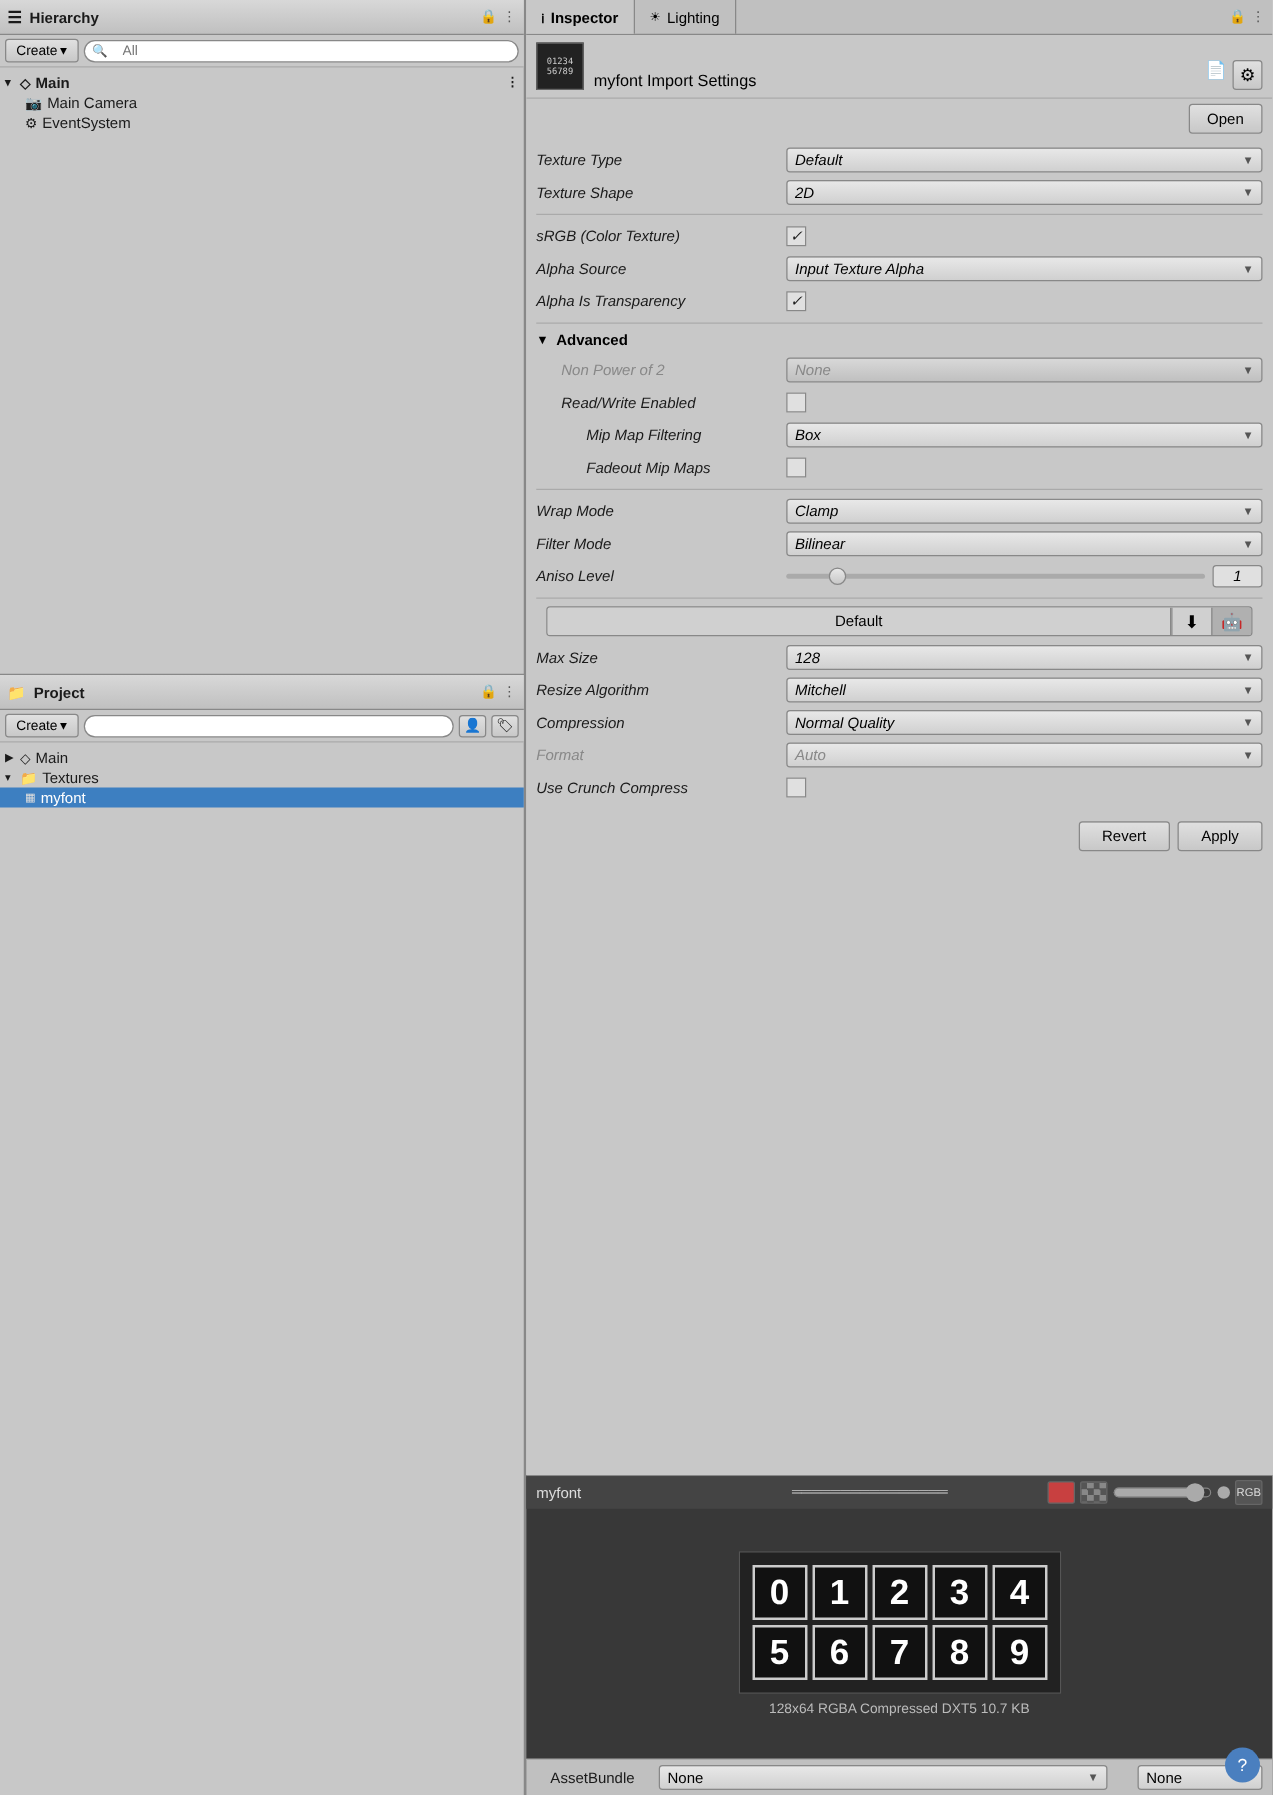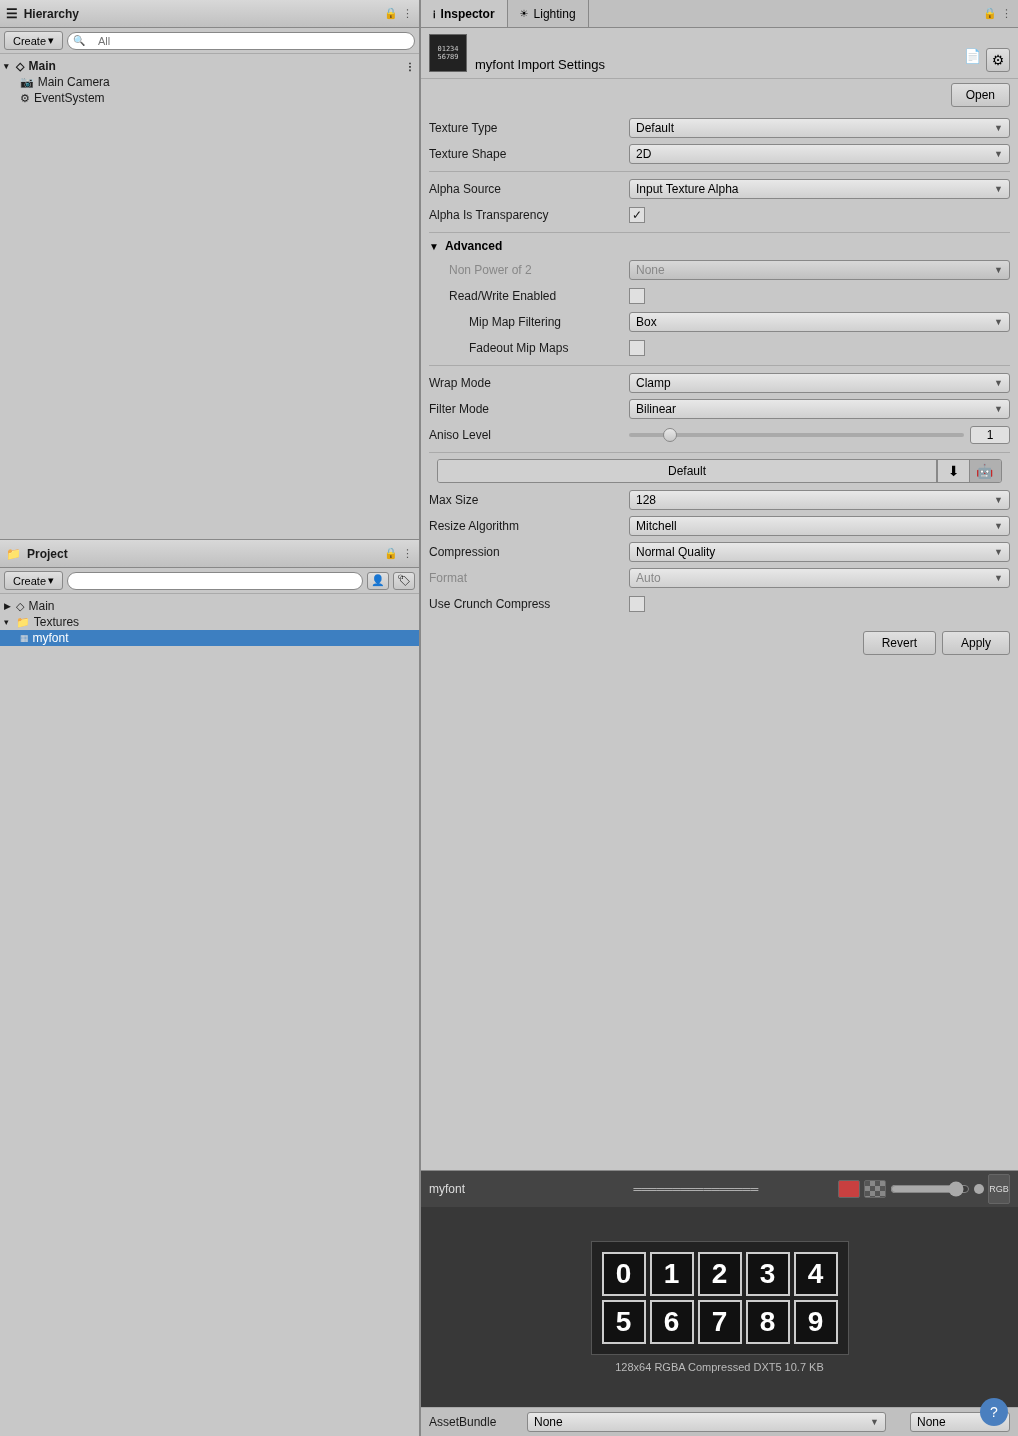--- a/index.html
+++ b/index.html
@@ -245,20 +245,21 @@
 
     .props-section {
       padding: 6px 8px;
     }
 
     .prop-row {
       display: flex;
       align-items: center;
       margin-bottom: 4px;
       min-height: 22px;
+      font-style: italic;
     }
     .prop-label {
       width: 200px;
       font-size: 12px;
       color: #1a1a1a;
       flex-shrink: 0;
     }
     .prop-label.indented { padding-left: 20px; }
     .prop-label.indented2 { padding-left: 40px; }
     .prop-value {
@@ -450,20 +451,21 @@
       align-items: center;
       padding: 4px 8px;
       background: #c0c0c0;
       border-top: 1px solid #aaa;
       gap: 8px;
     }
     .assetbundle-label {
       font-size: 12px;
       color: #1a1a1a;
       width: 90px;
+      text-align: center;
     }
 
     
     .disabled { color: #888; }
 
     
     .slider-row {
       display: flex;
       align-items: center;
       gap: 6px;
@@ -656,20 +658,26 @@
         <div class="prop-label">Texture Shape</div>
         <div class="prop-value">
           <div class="dropdown">
             <span>2D</span>
             <span class="dropdown-arrow">▼</span>
           </div>
         </div>
       </div>
       <hr class="separator">
 
+      <div class="prop-row">
+        <div class="prop-label">sRGB (Color Texture)</div>
+        <div class="prop-value">
+          <div class="checkbox-wrap checkbox-checked"></div>
+        </div>
+      </div>
 
       <div class="prop-row">
         <div class="prop-label">Alpha Source</div>
         <div class="prop-value">
           <div class="dropdown">
             <span>Input Texture Alpha</span>
             <span class="dropdown-arrow">▼</span>
           </div>
         </div>
       </div>
@@ -829,21 +837,21 @@
 
   <div class="preview-section preview-wrapper">
     <div class="preview-toolbar">
       <span class="preview-title">myfont</span>
       <span style="color:#ccc;flex:1;margin:0 6px;font-size:11px;">════════════════</span>
       <div class="preview-controls">
         <div class="preview-btn" style="background:#c84040;width:22px;height:18px;border-radius:2px;"></div>
         <div class="preview-btn" style="background:repeating-conic-gradient(#888 0% 25%,#555 0% 50%) 0 0/10px 10px;width:22px;height:18px;border-radius:2px;"></div>
         <input type="range" class="preview-slider" min="0" max="100" value="90" style="">
         <div class="preview-dot"></div>
-        <div class="preview-btn" style="font-size:9px;color:#ddd;background:#555;width:22px;height:30px;border-radius:2px;display:flex;align-items:center;justify-content:center;">RGB</div>
+        <div class="preview-btn" style="font-size:9px;color:#ddd;background:#555;width:22px;height:20px;border-radius:2px;display:flex;align-items:center;justify-content:center;">RGB</div>
       </div>
     </div>
 
     <div class="preview-image-area">
       <div class="font-preview">
         <div class="font-row">
           <div class="font-char">0</div>
           <div class="font-char">1</div>
           <div class="font-char">2</div>
           <div class="font-char">3</div>

